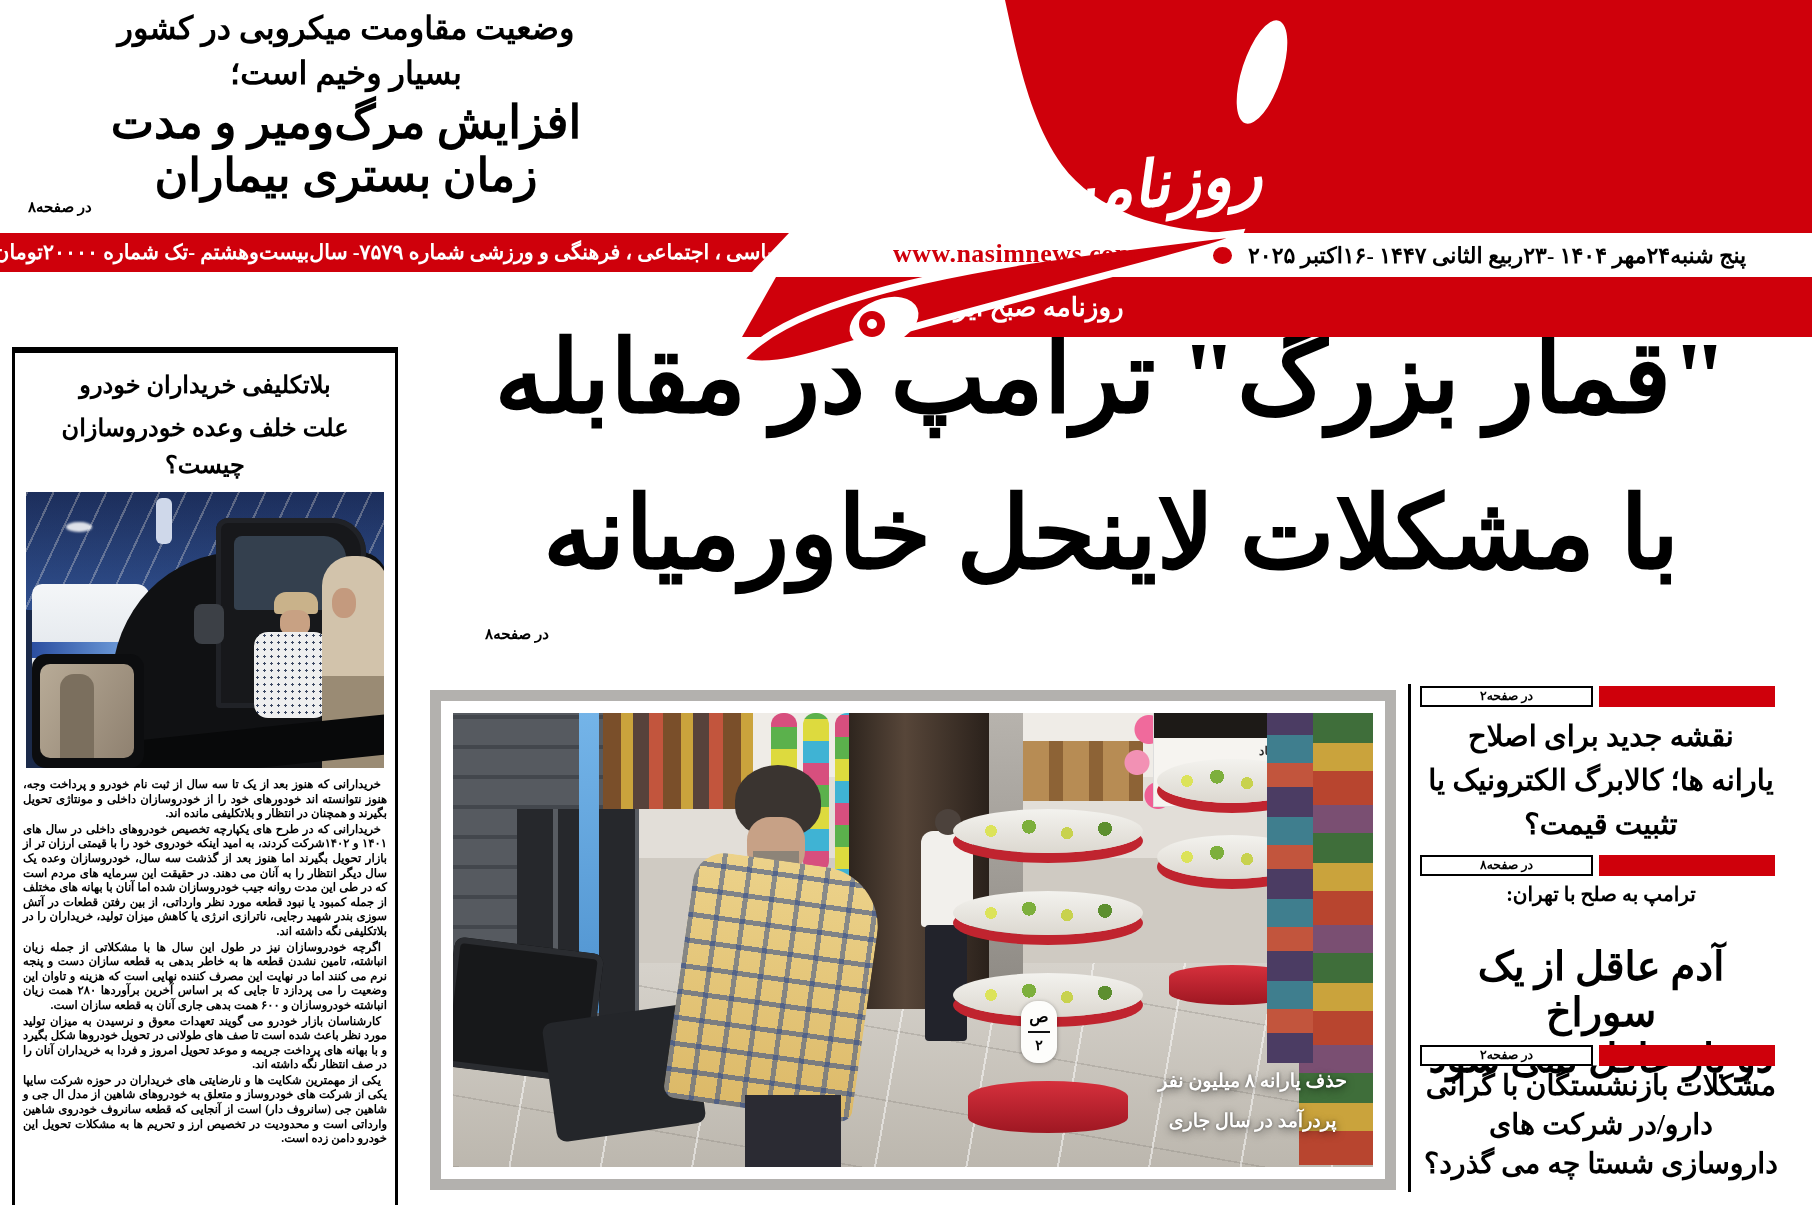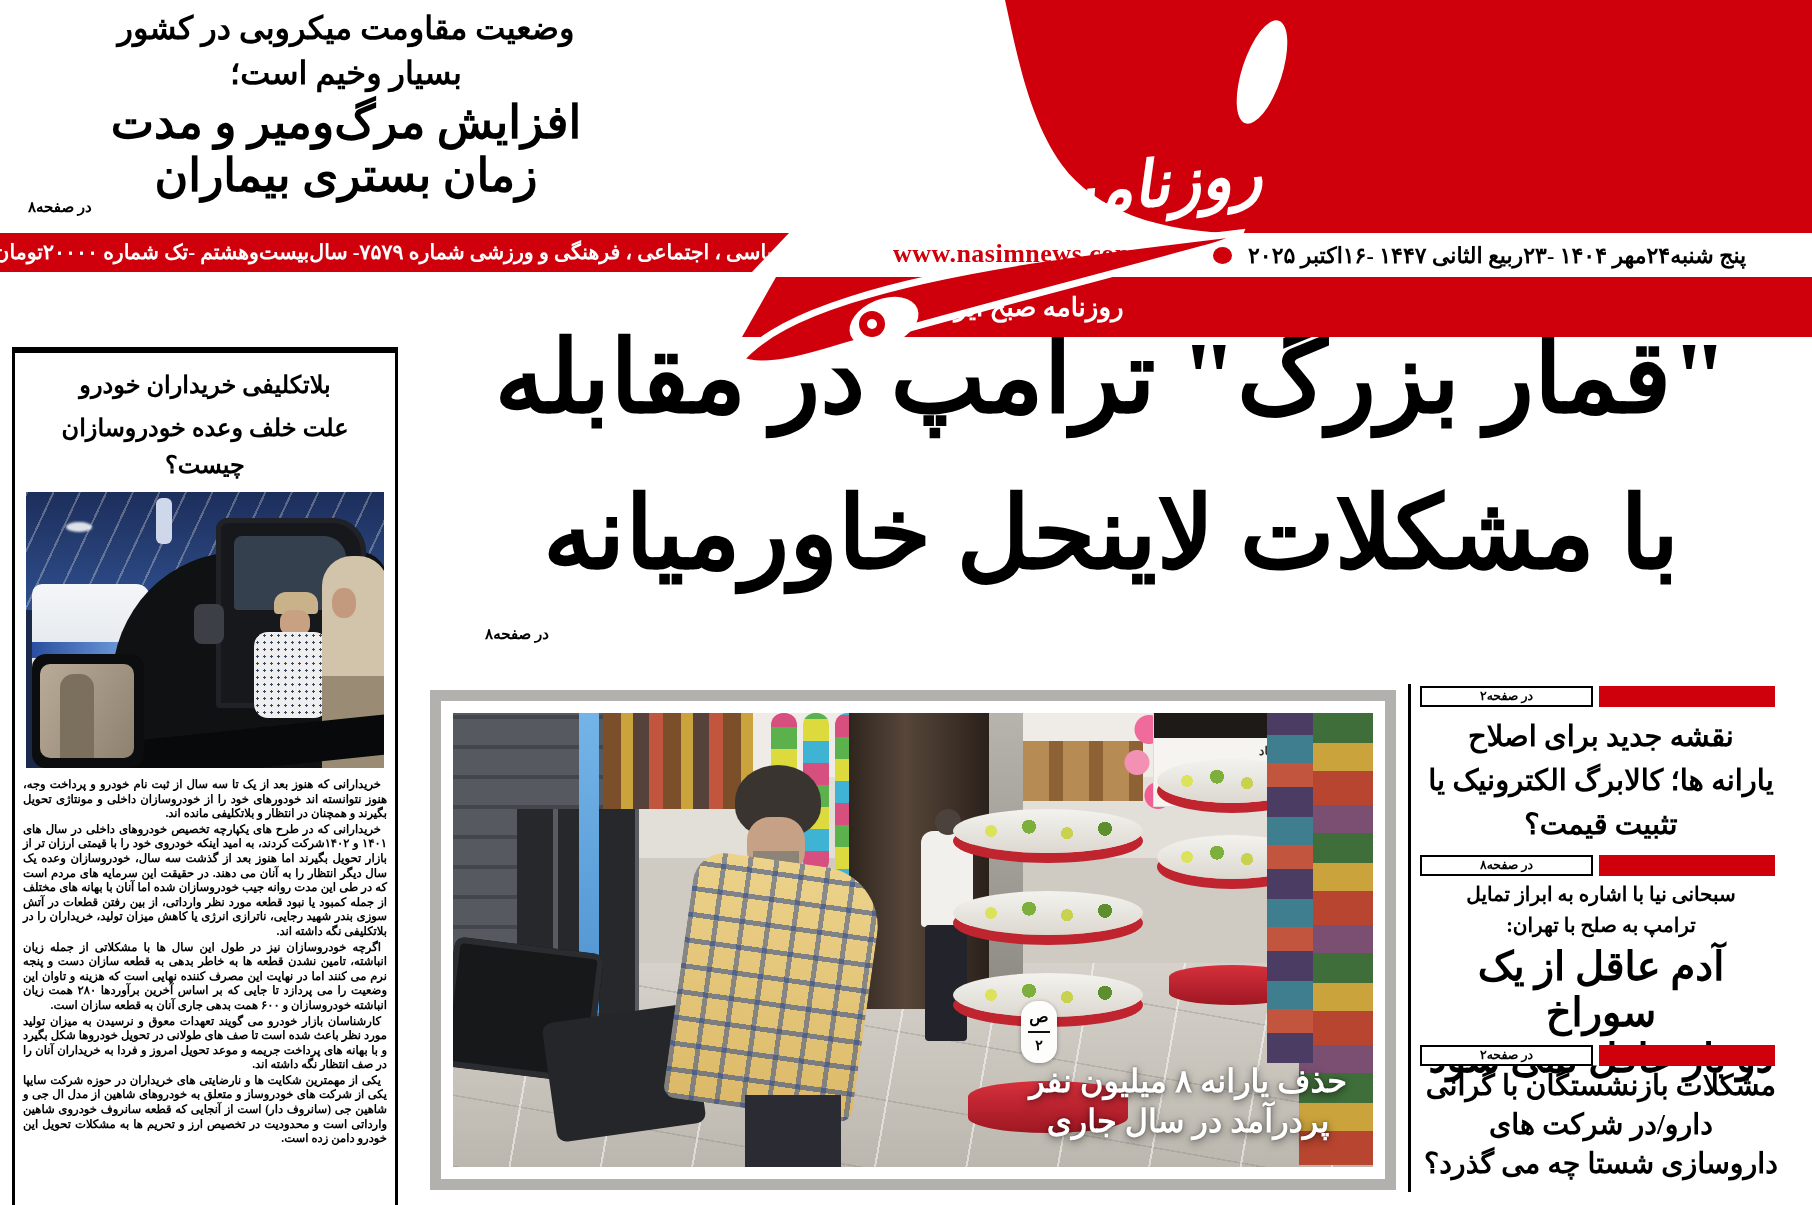--- a/index.html
+++ b/index.html
@@ -129,21 +129,21 @@
   .sc-sign{position:absolute;left:700px;top:0;width:216px;height:92px;background:#f6f4f0;border:1px solid #ddd;}
   .sc-sign .lifeband{position:absolute;left:0;top:-2px;width:100%;height:26px;background:#1d1a17;color:#fff;
      font-size:11px;font-weight:bold;text-align:right;padding:4px 8px 0 0;box-sizing:border-box;direction:ltr;letter-spacing:2px;}
   .sc-sign .happy{position:absolute;right:8px;top:30px;font-size:12px;font-weight:bold;color:#2b2b2b;direction:rtl;}
   .sc-sign .store{position:absolute;right:8px;top:52px;font-size:11px;font-weight:bold;color:#d2691e;direction:rtl;}
   .sc-pink{position:absolute;left:666px;top:0;width:60px;height:110px;
      background:radial-gradient(circle at 50% 15%,#f06a9c 0 14px,transparent 15px),
                 radial-gradient(circle at 30% 45%,#f291b4 0 12px,transparent 13px),
                 radial-gradient(circle at 65% 75%,#ef5f94 0 13px,transparent 14px);}
   .sc-caption{position:absolute;right:26px;bottom:26px;text-align:center;color:#fff;direction:rtl;
-     font-size:32px;font-weight:bold;line-height:40px;text-shadow:0 2px 8px rgba(0,0,0,.55),0 0 3px rgba(0,0,0,.4);}
+     font-size:19px;font-weight:bold;line-height:40px;text-shadow:0 2px 8px rgba(0,0,0,.55),0 0 3px rgba(0,0,0,.4);}
   .sc-badge{position:absolute;left:568px;top:288px;width:36px;height:62px;background:#fdfdfb;border-radius:16px;
      box-shadow:0 1px 4px rgba(0,0,0,.35);text-align:center;direction:rtl;}
   .sc-badge .b1{font-size:16px;font-weight:bold;line-height:28px;border-bottom:2px solid #111;margin:2px 7px 0 7px;}
   .sc-badge .b2{font-size:14px;font-weight:bold;line-height:26px;}
 
   
   .sb-line{top:684px;left:1408px;width:3px;height:508px;background:#000;}
   .mrow-box{width:173px;height:21px;background:#fff;border:2px solid #000;box-sizing:border-box;
      font-size:12.5px;font-weight:bold;text-align:center;line-height:17px;}
   .mrow-bar{width:176px;height:21px;background:#cf000b;}
@@ -302,21 +302,20 @@
     <div>نقشه جدید برای اصلاح</div>
     <div>یارانه ها؛ کالابرگ الکترونیک یا</div>
     <div>تثبیت قیمت؟</div>
   </div>
 
   <div class="abs mrow-box m2">
     <span>در صفحه۸</span>
   </div>
   <div class="abs mrow-bar m2b"></div>
   <div class="abs sb-lead">
-    <div>سبحانی نیا با اشاره به ابراز تمایل</div>
     <div>ترامپ به صلح با تهران:</div>
   </div>
   <div class="abs sb-h sb-h2">
     <div>آدم عاقل از یک سوراخ</div>
     <div>دو بار عاقل نمی شود</div>
   </div>
 
   <div class="abs mrow-box m3">
     <span>در صفحه۲</span>
   </div>

